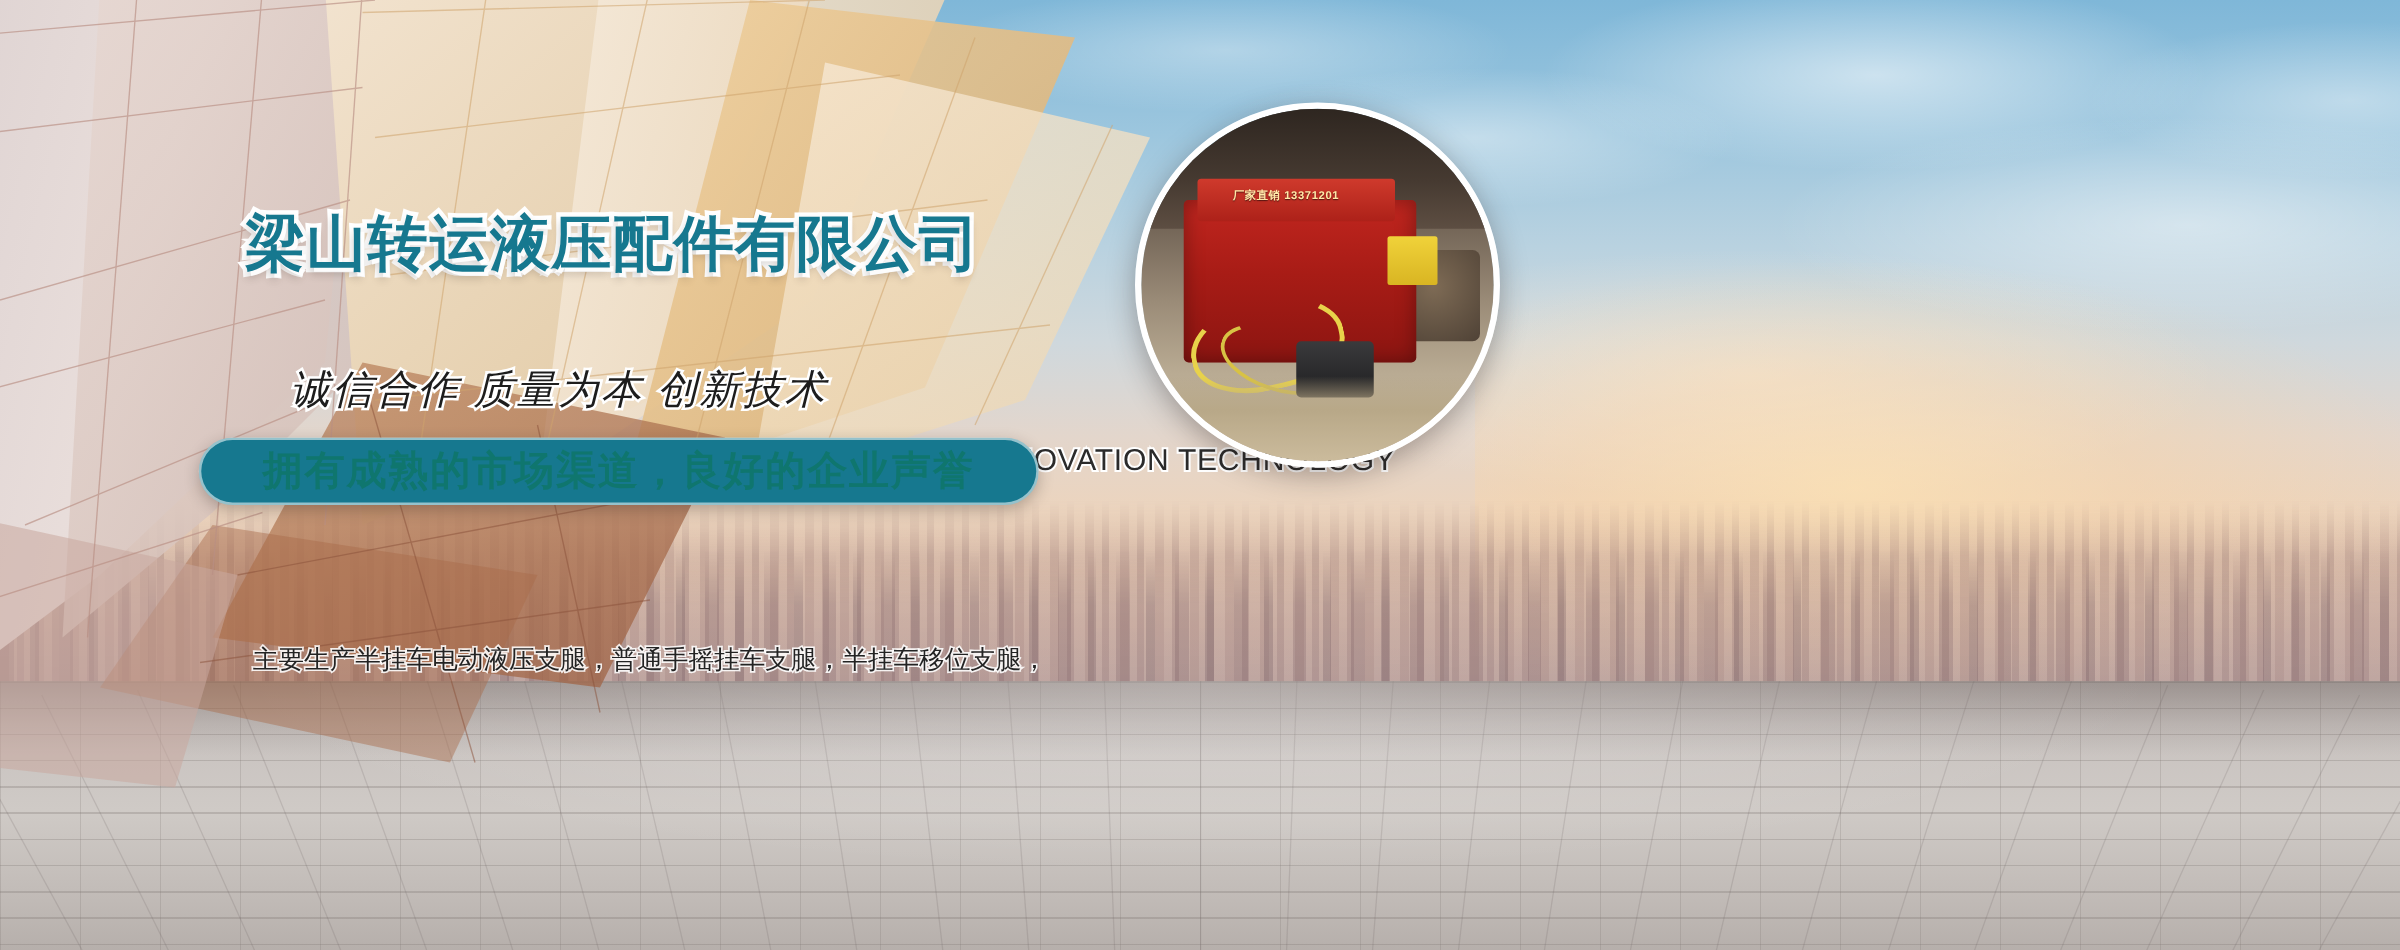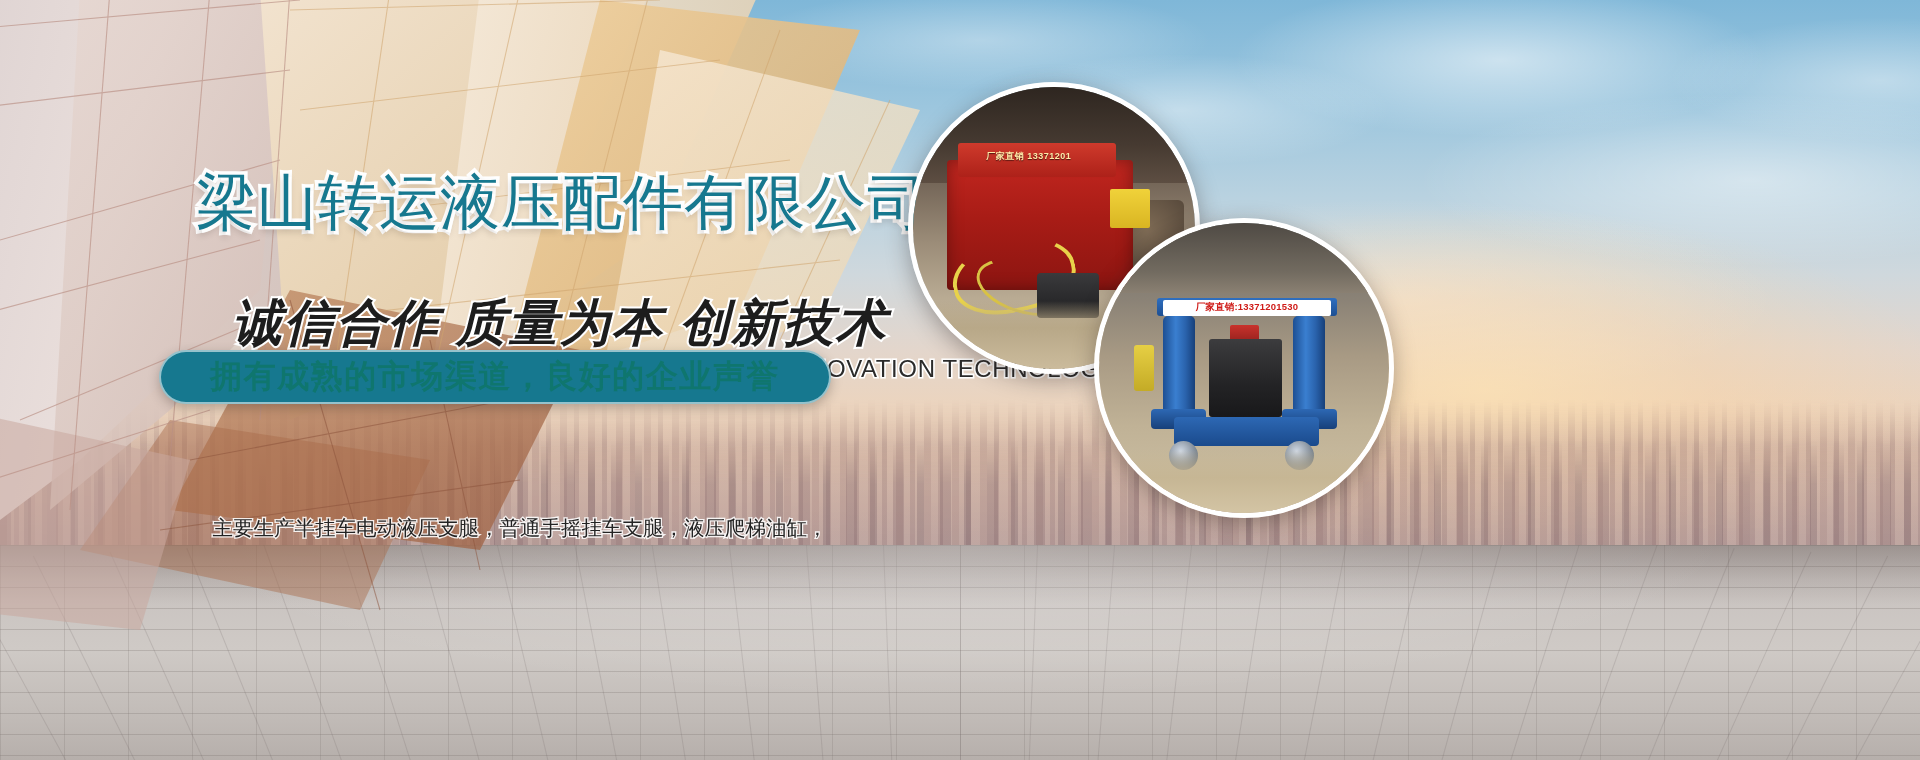--- a/index.html
+++ b/index.html
@@ -113,37 +113,37 @@
   }
   .arch svg { display: block; }
 
   
   .textblock {
     position: absolute; left: 0; top: 0; width: 1030px; height: 760px;
   }
 
   .title {
     position: absolute; left: 196px; top: 163px;
-    font-size: 60px;
-    font-weight: normal;
+    font-size: 48px;
+    font-weight: bold;
     letter-spacing: 1px;
     color: #16788f;
     white-space: nowrap;
     -webkit-text-stroke: 7px #ffffff;
     paint-order: stroke fill;
     text-shadow:
       3px 3px 0 rgba(255,255,255,0.9),
       0 5px 7px rgba(60,45,40,0.28);
     text-align: center;
   }
 
   .subtitle {
     position: absolute; left: 232px; top: 290px;
-    font-size: 50px;
-    font-weight: bold;
+    font-size: 32px;
+    font-weight: normal;
     font-style: italic;
     letter-spacing: 2px;
     color: #1d1d1d;
     white-space: nowrap;
     -webkit-text-stroke: 4px #ffffff;
     paint-order: stroke fill;
   }
 
   .subtitle-en {
     position: absolute; left: 176px; top: 355px;
@@ -477,55 +477,34 @@
     <div class="subtitle">诚信合作 质量为本 创新技术</div>
 
     <div class="subtitle-en">GOOD FAITH COOPERATION, QUALITY ORIENTED INNOVATION TECHNOLOGY</div>
 
     <div class="pill-wrap">
       <div class="pill-box"></div>
       <div class="pill-text">拥有成熟的市场渠道，良好的企业声誉</div>
     </div>
 
     <div class="paragraph">
-      <div>主要生产半挂车电动液压支腿，普通手摇挂车支腿，液压爬梯油缸，</div>
+      <div>主要生产半挂车电动液压支腿，普通手摇挂车支腿，半挂车移位支腿，</div>
     </div>
   </div>
 
   <div class="photo photo-red">
     <div class="photo-inner">
       <div class="pr-bg"></div>
       <div class="pr-dark"></div>
       <div class="pr-clutter"></div>
       <div class="pr-body"></div>
       <div class="pr-body2"></div>
       <div class="pr-label">厂家直销 13371201</div>
       <div class="pr-yellowtag"></div>
       <div class="pr-hose"></div>
       <div class="pr-hose2"></div>
       <div class="pr-motor"></div>
       <div class="pr-ground"></div>
     </div>
   </div>
 
-  <div class="photo photo-blue">
-    <div class="photo-inner">
-      <div class="pb-bg"></div>
-      <div class="pb-top"></div>
-      <div class="pb-yellow"></div>
-      <div class="pb-frame"></div>
-      <div class="pb-sign">
-        <span>厂家直销:13371201530</span>
-      </div>
-      <div class="pb-cyl-l"></div>
-      <div class="pb-cyl-r"></div>
-      <div class="pb-boxcap"></div>
-      <div class="pb-box"></div>
-      <div class="pb-foot-l"></div>
-      <div class="pb-foot-r"></div>
-      <div class="pb-base"></div>
-      <div class="pb-wheel-l"></div>
-      <div class="pb-wheel-r"></div>
-      <div class="pb-ground"></div>
-    </div>
-  </div>
 
 </div>
 
 </body></html>

